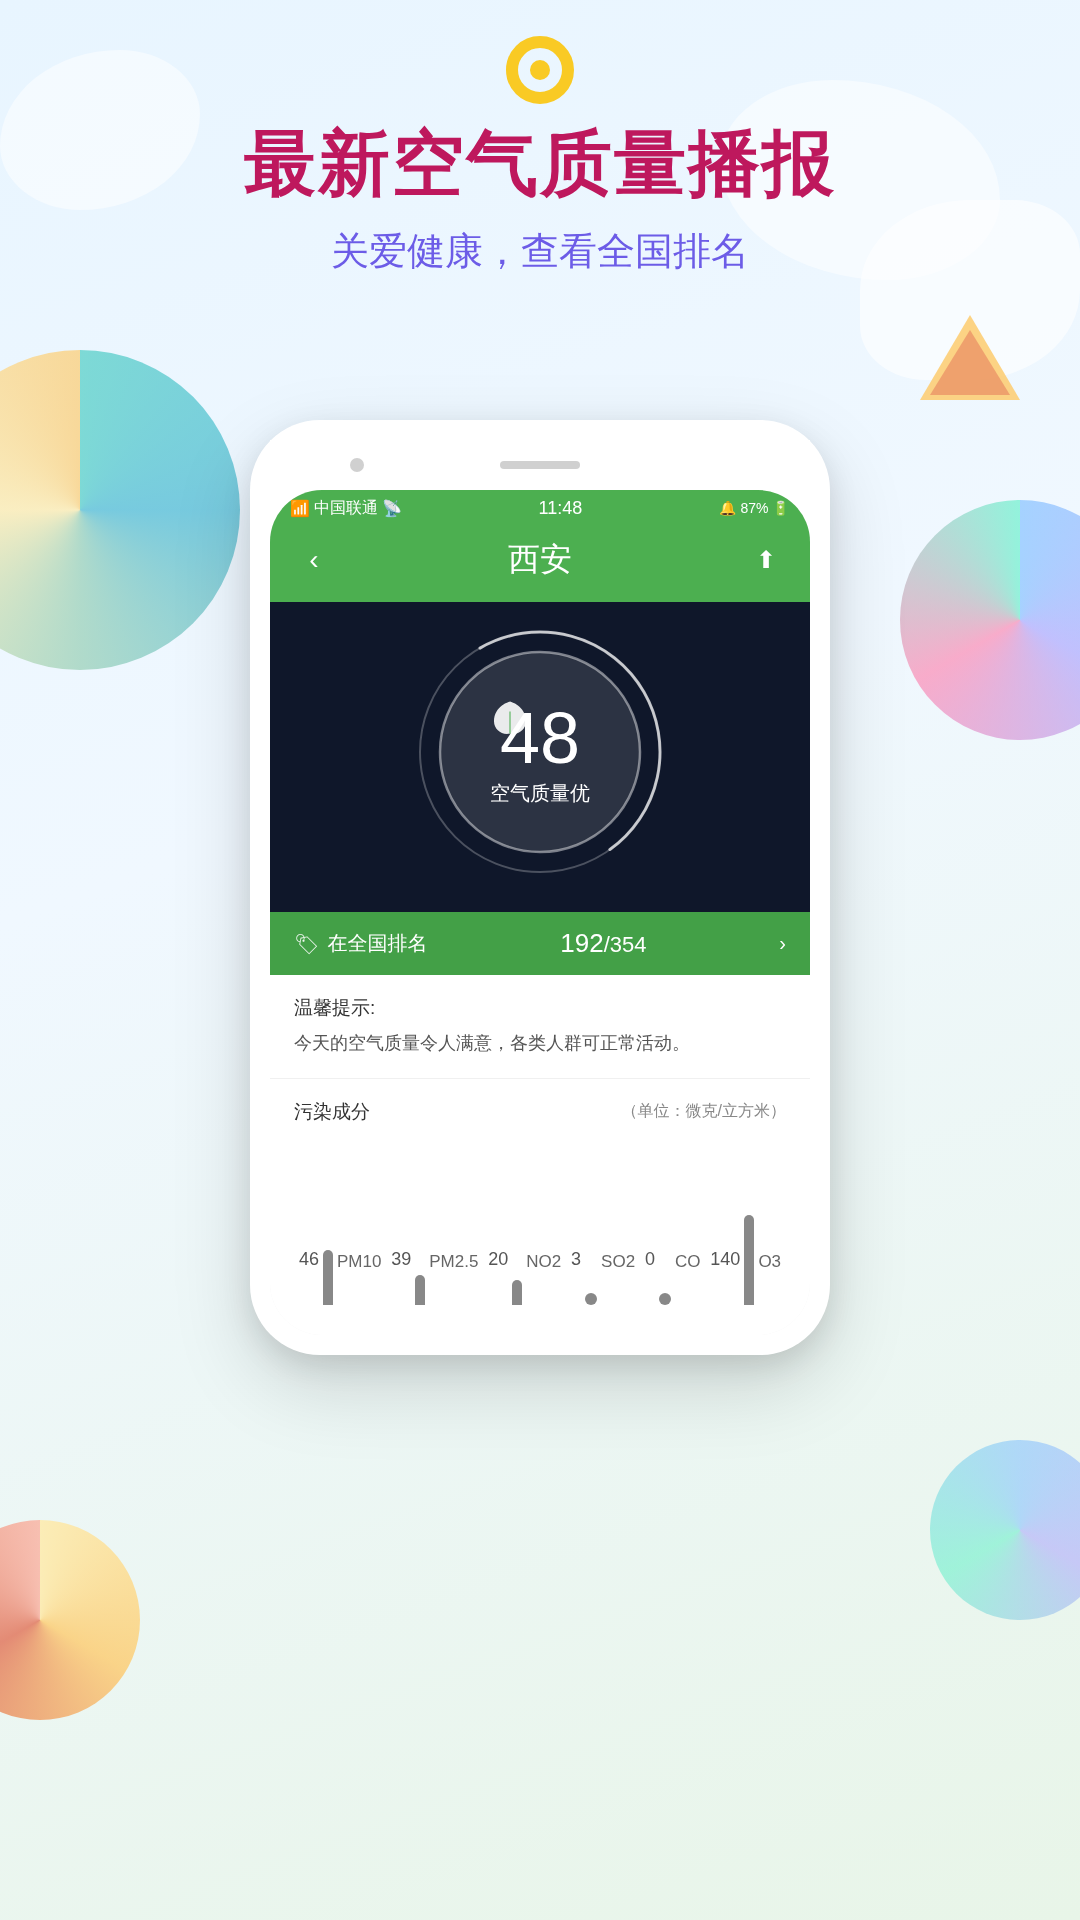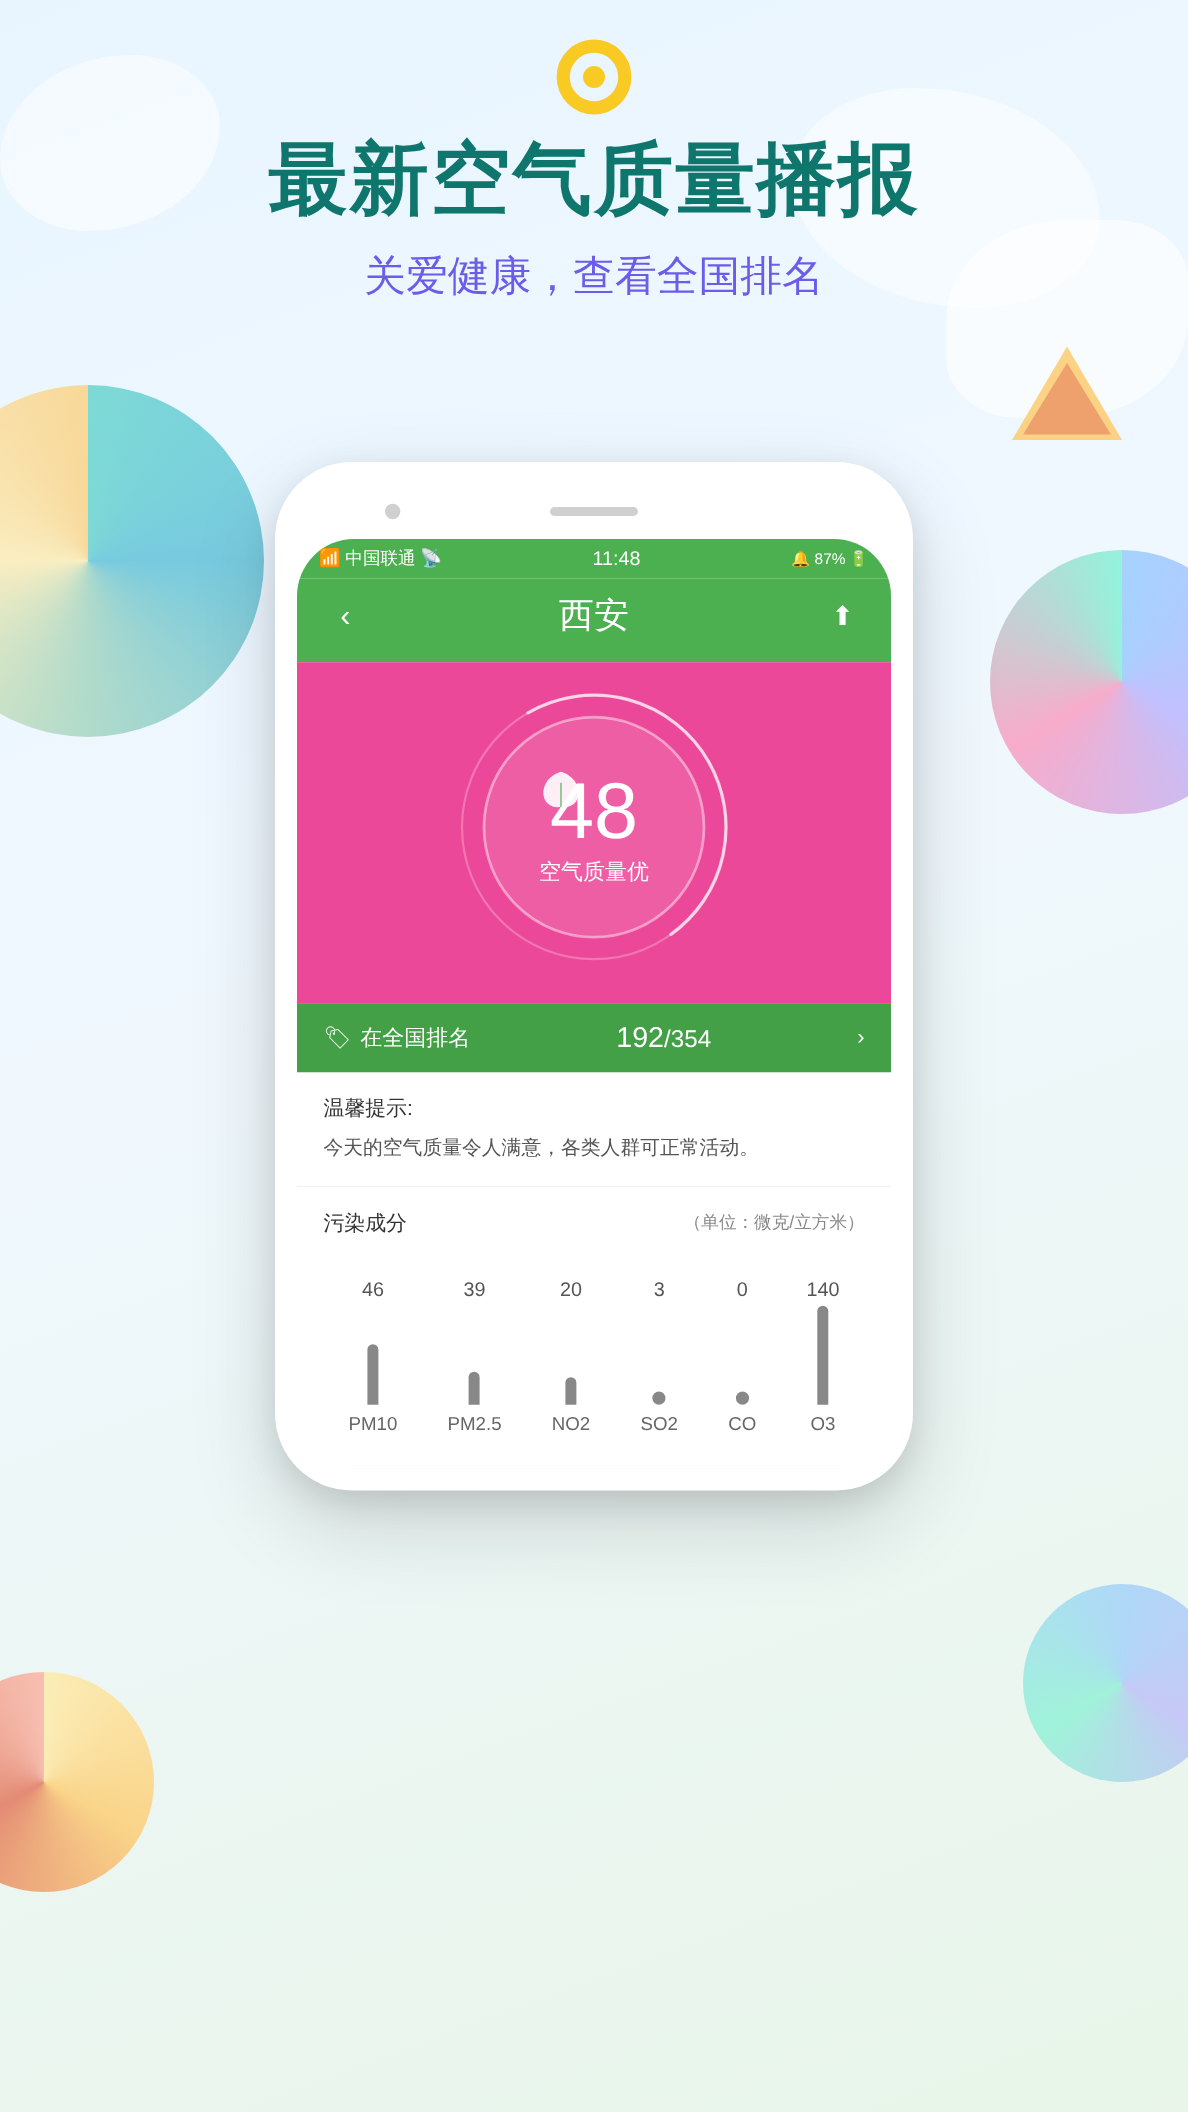--- a/index.html
+++ b/index.html
@@ -101,21 +101,21 @@
       position: absolute;
       top: 120px;
       left: 0;
       right: 0;
       text-align: center;
       z-index: 10;
     }
     .header-title {
       font-size: 72px;
       font-weight: bold;
-      color: #0f766e;
+      color: #be185d;
       line-height: 1.2;
       letter-spacing: 2px;
     }
     .header-subtitle {
       font-size: 38px;
       color: #6c5ce7;
       margin-top: 20px;
     }
 
     
@@ -210,21 +210,21 @@
     }
     .app-share-btn {
       color: white;
       font-size: 24px;
       width: 40px;
       text-align: center;
     }
 
     
     .aqi-area {
-      background: #ec4899;
+      background: #0f172a;
       display: flex;
       justify-content: center;
       align-items: center;
       padding: 20px 0 30px;
     }
     .leaf-icon {
       font-size: 36px;
       color: white;
       margin-bottom: 4px;
     }
@@ -313,21 +313,21 @@
     }
     .pollutants-chart {
       display: flex;
       justify-content: space-around;
       align-items: flex-end;
       height: 160px;
       padding-top: 20px;
     }
     .pollutant-item {
       display: flex;
-      flex-direction: column;
+      flex-direction: row;
       align-items: center;
       gap: 4px;
       text-align: center;
     }
     .pollutant-value {
       font-size: 18px;
       color: #555;
     }
     .pollutant-bar-container {
       display: flex;

